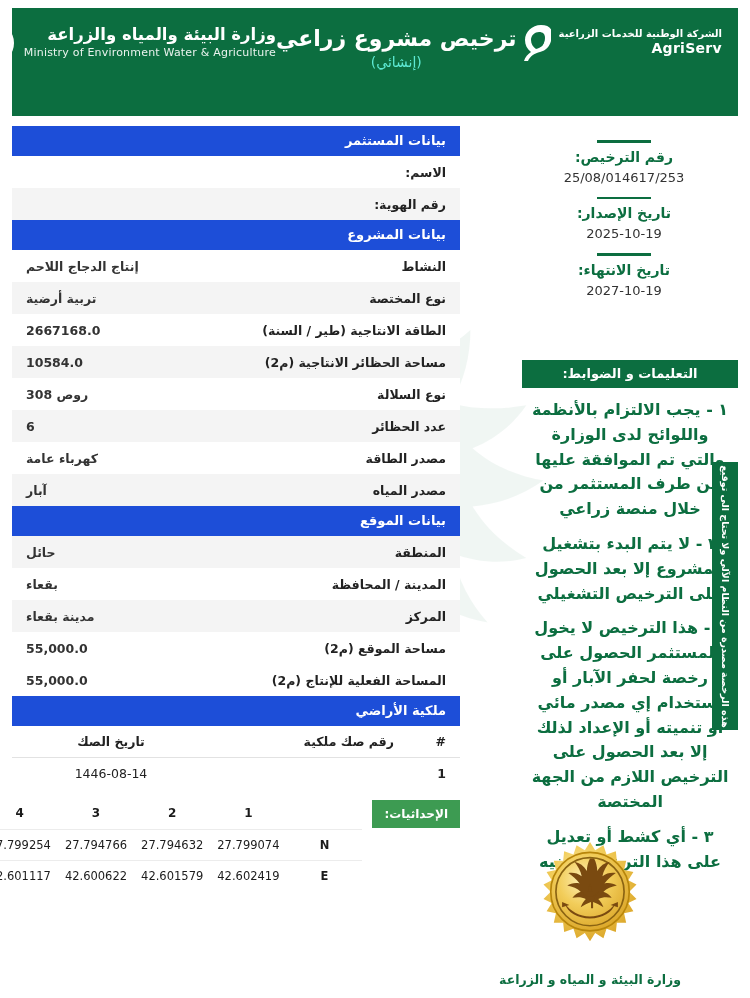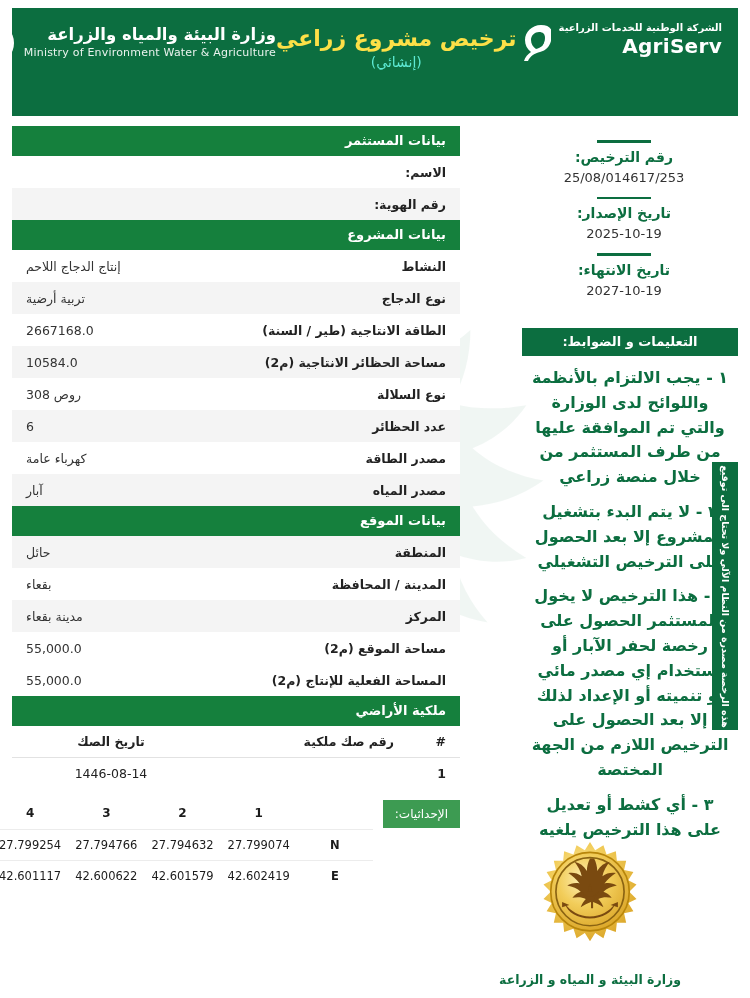--- a/index.html
+++ b/index.html
@@ -62,65 +62,65 @@
     letter-spacing: .2px; white-space: nowrap; margin-top: 2px;
   }
   .emblem-circle {
     width: 42px; height: 42px; border-radius: 50%;
     border: 2px solid #ffffff;
     display: flex; align-items: center; justify-content: center;
     flex: 0 0 auto;
   }
   .hdr-title { text-align: center; padding-top: 4px; }
   .hdr-title .t1 {
-    color: #fde047; font-size: 22px; font-weight: 700;
+    color: #ffffff; font-size: 22px; font-weight: 700;
     white-space: nowrap;
   }
   .hdr-title .t2 {
     color: #5eead4; font-size: 14px; font-weight: 400; margin-top: 3px;
   }
-  .hdr-agri { display: flex; gap: 8px; direction: rtl; }
+  .hdr-agri { display: flex; align-items: center; gap: 8px; direction: rtl; }
   .agri-text { text-align: right; line-height: 1.1; }
   .agri-ar {
     color: #ffffff; font-size: 10px; font-weight: 600; white-space: nowrap;
   }
   .agri-en {
-    color: #ffffff; font-size: 20px; font-weight: 700;
+    color: #ffffff; font-size: 14px; font-weight: 700;
     letter-spacing: .3px; margin-top: 2px;
   }
 
   
   .left-col {
     position: absolute;
     left: 12px; top: 126px;
     width: 448px;
     z-index: 2;
   }
   .sec-bar {
-    background: #15803d;
+    background: #1d4ed8;
     color: #ffffff;
     font-size: 13px;
     font-weight: 700;
     text-align: right;
     padding: 7px 14px 8px 14px;
     height: 30px;
   }
   .row {
     display: flex;
     align-items: center;
     justify-content: space-between;
     height: 32px;
     padding: 0 14px;
     font-size: 12.5px;
     color: #1b1b1b;
   }
   .row.alt { background: #f4f4f4; }
   .row.plain { background: #ffffff; }
   .row .lbl { font-weight: 600; color: #222; text-align: right; }
-  .row .val { font-weight: 400; color: #333; text-align: left; }
+  .row .val { font-weight: 700; color: #333; text-align: left; }
 
   
   .land-head {
     display: flex; align-items: center;
     height: 32px; padding: 0 14px;
     font-size: 12.5px; font-weight: 600; color: #222;
     border-bottom: 1px solid #e2e2e2;
   }
   .land-row {
     display: flex; align-items: center;
@@ -139,21 +139,21 @@
     display: flex;
     align-items: flex-start;
     justify-content: flex-start;
     direction: rtl;
     z-index: 2;
   }
   .coords-badge {
     background: #3d9b52;
     color: #ffffff;
     font-size: 12px;
-    font-weight: 400;
+    font-weight: 700;
     padding: 7px 12px;
     margin-top: 2px;
     flex: 0 0 auto;
   }
   .coords-table {
     margin-right: 10px;
     border-collapse: collapse;
     direction: rtl;
   }
   .coords-table td, .coords-table th {
@@ -182,21 +182,21 @@
     width: 54px; height: 2.5px; background: #0c6e40;
     margin: 0 auto 6px auto;
   }
   .lic-label {
     color: #0c6e40; font-size: 14px; font-weight: 700; margin-bottom: 5px;
   }
   .lic-value { color: #333333; font-size: 13px; font-weight: 400; }
 
   .instr-box {
     position: absolute;
-    right: 12px; top: 328px;
+    right: 12px; top: 360px;
     width: 216px;
     z-index: 2;
   }
   .instr-head {
     background: #0c6e40;
     color: #ffffff;
     font-size: 13px;
     font-weight: 700;
     text-align: center;
     padding: 6px 10px 7px 10px;
@@ -335,21 +335,21 @@
       <span class="lbl">رقم الهوية:</span>
       <span class="val"></span>
     </div>
 
     <div class="sec-bar">بيانات المشروع</div>
     <div class="row plain">
       <span class="lbl">النشاط</span>
       <span class="val">إنتاج الدجاج اللاحم</span>
     </div>
     <div class="row alt">
-      <span class="lbl">نوع الدجاج</span>
+      <span class="lbl">نوع المختصة</span>
       <span class="val">تربية أرضية</span>
     </div>
     <div class="row plain">
       <span class="lbl">الطاقة الانتاجية (طير / السنة)</span>
       <span class="val">2667168.0</span>
     </div>
     <div class="row alt">
       <span class="lbl">مساحة الحظائر الانتاجية (م2)</span>
       <span class="val">10584.0</span>
     </div>

